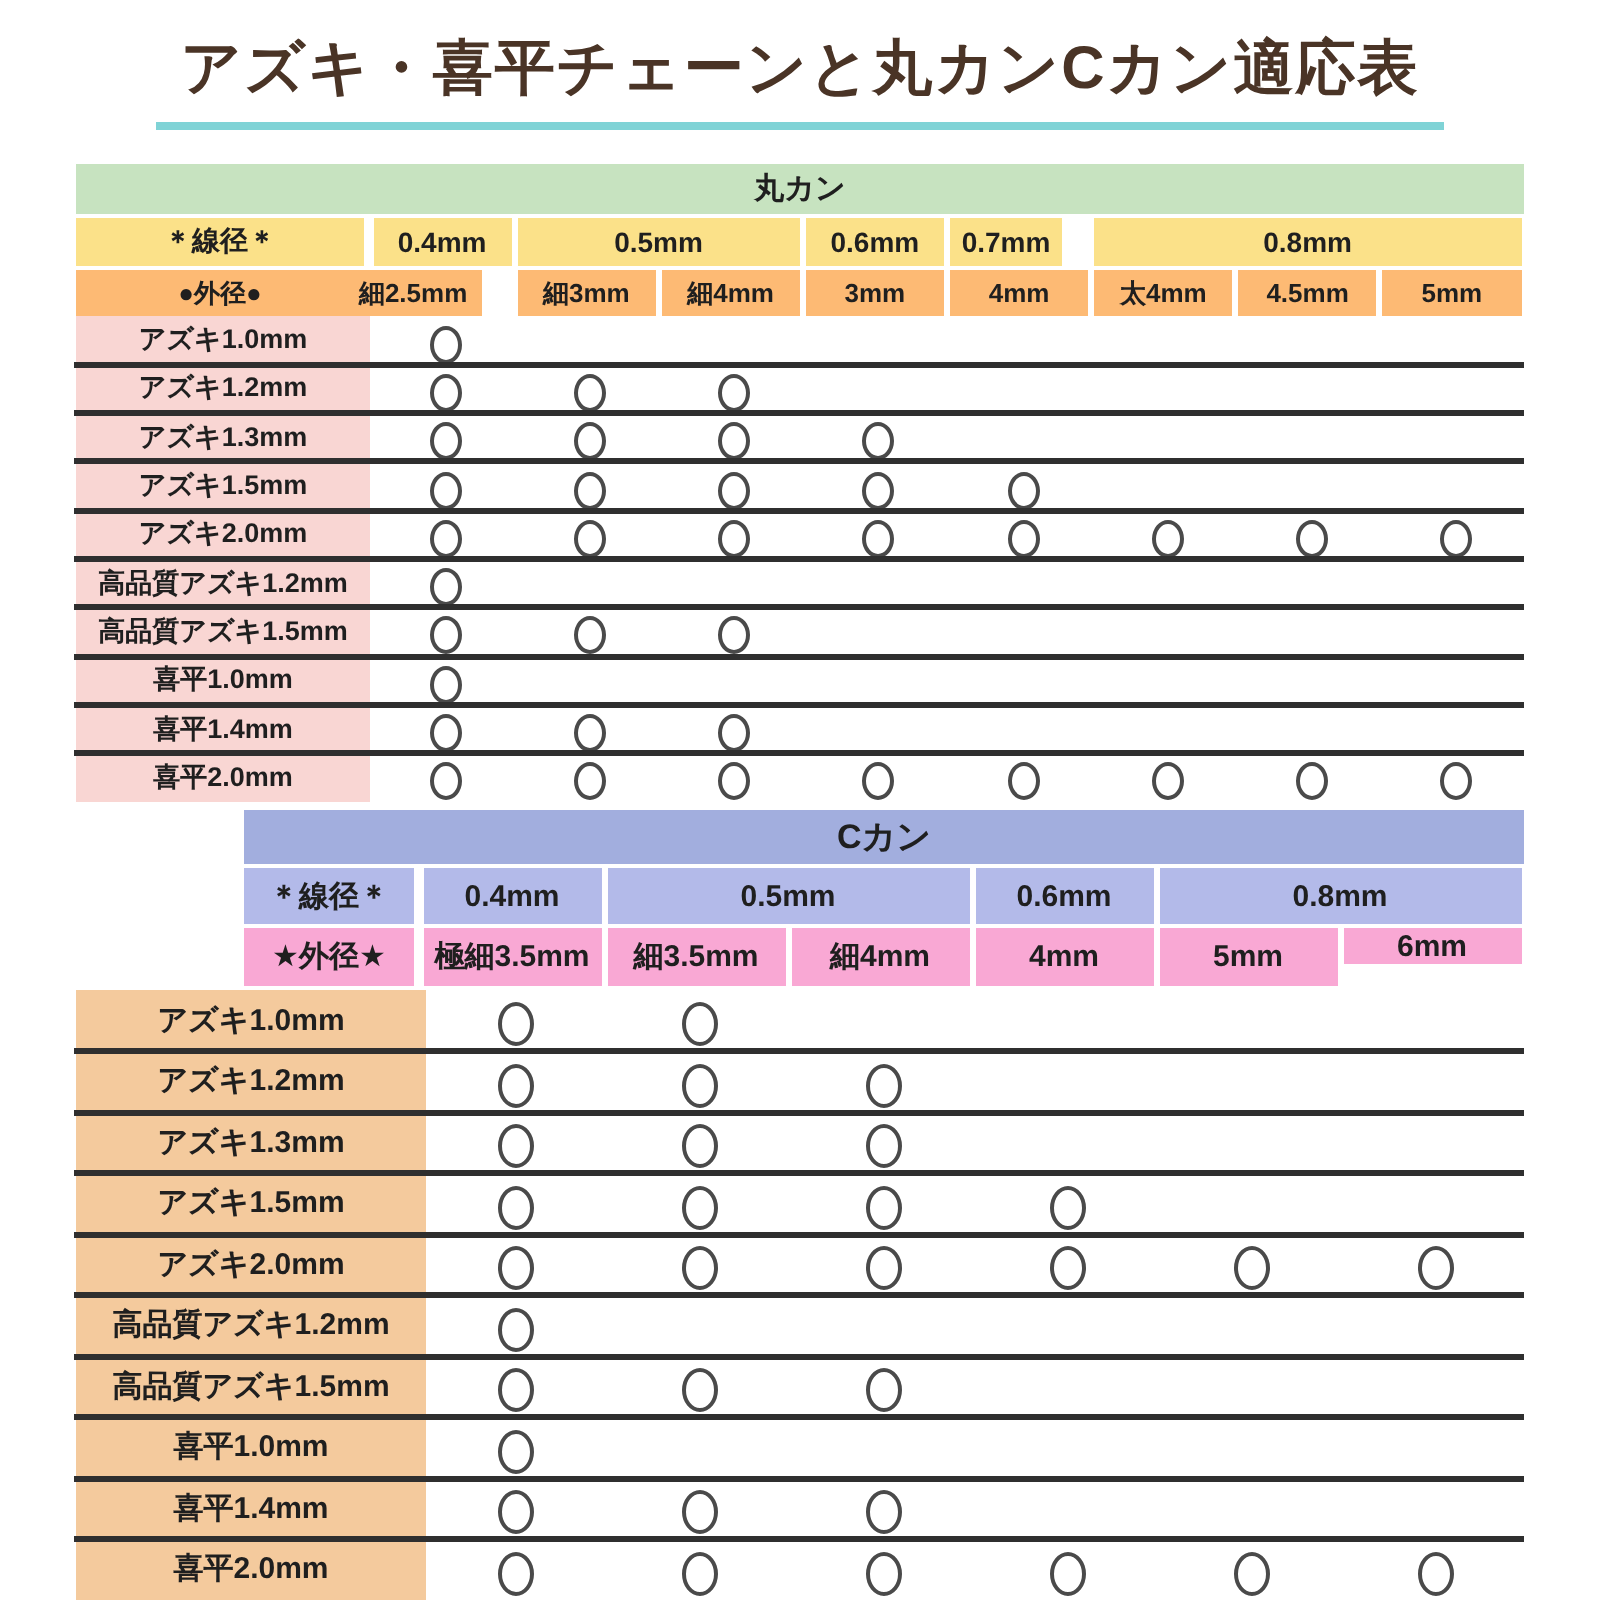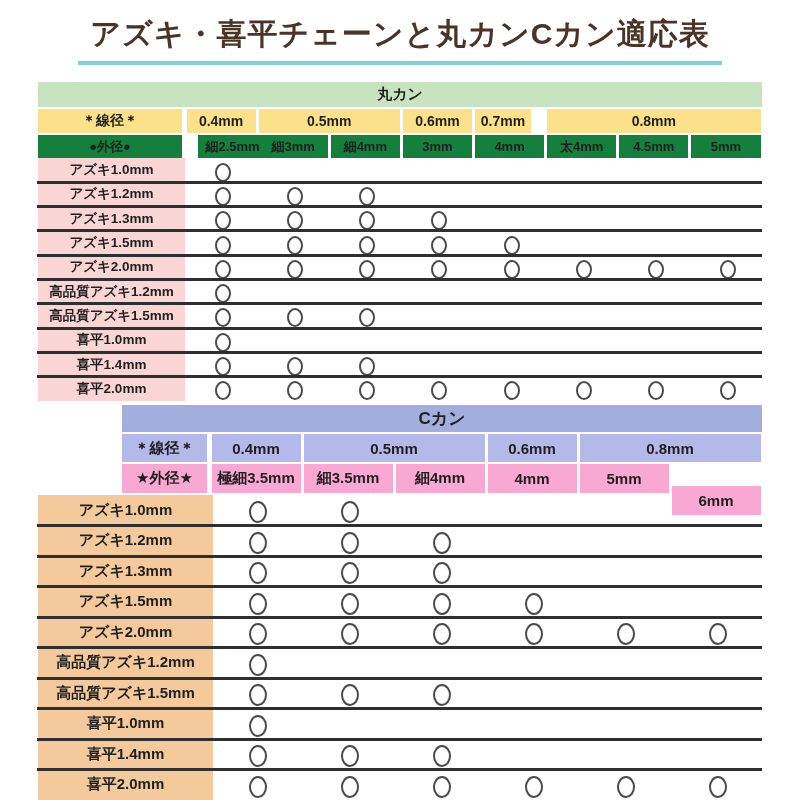--- a/index.html
+++ b/index.html
@@ -9,21 +9,21 @@
     font-weight:bold;color:#1f1f1f;
   }
   .title-wrap{position:absolute;top:14px;left:0;right:0;text-align:center;}
   .title-text{
     display:inline-block;font-size:30px;letter-spacing:1px;color:#4a3426;
     padding:0 12px 6px 12px;border-bottom:4px solid #7fd3d6;white-space:nowrap;
   }
   .band,.cell{position:absolute;display:flex;align-items:center;justify-content:center;white-space:nowrap;box-sizing:border-box;}
   .t1-header{background:#c7e3c0;font-size:15px;}
   .t1-wire{background:#fbe189;font-size:14px;}
-  .t1-outer{background:#15803d;font-size:13px;}
+  .t1-outer{background:#fdba74;font-size:13px;}
   .t2-header{background:#a2aede;font-size:17px;}
   .t2-wire{background:#b3bae9;font-size:15px;}
   .t2-outer{background:#f9a8d4;font-size:15px;}
   .label-col{position:absolute;}
   .t1-labelbg{background:#f9d6d3;}
   .t2-labelbg{background:#f4ca9d;}
   .row-label{position:absolute;display:flex;align-items:center;justify-content:center;white-space:nowrap;}
   .t1-rowlabel{font-size:13.5px;}
   .t2-rowlabel{font-size:15px;}
   .divider{position:absolute;background:#2f2f2f;height:3px;}
@@ -39,21 +39,21 @@
   <div id="tables">
       <div style="position: absolute; left: 0px; top: 0px;">
         <div class="band t1-header" style="left: 38px; top: 82px; width: 724px; height: 25px;">丸カン</div>
         <div class="cell t1-wire" style="left: 38px; top: 109px; width: 144px; height: 24px;">＊線径＊</div>
         <div class="cell t1-wire" style="left: 186.5px; top: 109px; width: 69.125px; height: 24px;">0.4mm</div>
         <div class="cell t1-wire" style="left: 258.625px; top: 109px; width: 141.25px; height: 24px;">0.5mm</div>
         <div class="cell t1-wire" style="left: 402.875px; top: 109px; width: 69.125px; height: 24px;">0.6mm</div>
         <div class="cell t1-wire" style="left: 475px; top: 109px; width: 56px; height: 24px;">0.7mm</div>
         <div class="cell t1-wire" style="left: 547.125px; top: 109px; width: 213.375px; height: 24px;">0.8mm</div>
         <div class="cell t1-outer" style="left: 38px; top: 135px; width: 144px; height: 23px;">●外径●</div>
-        <div class="cell t1-outer" style="left: 198px; top: 135px; width: 69.125px; height: 23px;">細2.5mm</div>
+        <div class="cell t1-outer" style="left: 172px; top: 135px; width: 69.125px; height: 23px;">細2.5mm</div>
         <div class="cell t1-outer" style="left: 258.625px; top: 135px; width: 69.125px; height: 23px;">細3mm</div>
         <div class="cell t1-outer" style="left: 330.75px; top: 135px; width: 69.125px; height: 23px;">細4mm</div>
         <div class="cell t1-outer" style="left: 402.875px; top: 135px; width: 69.125px; height: 23px;">3mm</div>
         <div class="cell t1-outer" style="left: 475px; top: 135px; width: 69.125px; height: 23px;">4mm</div>
         <div class="cell t1-outer" style="left: 547.125px; top: 135px; width: 69.125px; height: 23px;">太4mm</div>
         <div class="cell t1-outer" style="left: 619.25px; top: 135px; width: 69.125px; height: 23px;">4.5mm</div>
         <div class="cell t1-outer" style="left: 691.375px; top: 135px; width: 69.125px; height: 23px;">5mm</div>
         <div class="label-col t1-labelbg" style="left: 38px; top: 158px; width: 147px; height: 243px;"></div>
         <div class="row-label t1-rowlabel" style="left: 38px; top: 158px; width: 147px; height: 24.3px;">アズキ1.0mm</div>
         <div class="circle" style="left: 215.062px; top: 162.65px; width: 12px; height: 15px;"></div>
@@ -118,21 +118,21 @@
         <div class="cell t2-wire" style="left: 211.5px; top: 434px; width: 89px; height: 28px;">0.4mm</div>
         <div class="cell t2-wire" style="left: 303.5px; top: 434px; width: 181px; height: 28px;">0.5mm</div>
         <div class="cell t2-wire" style="left: 487.5px; top: 434px; width: 89px; height: 28px;">0.6mm</div>
         <div class="cell t2-wire" style="left: 579.5px; top: 434px; width: 181px; height: 28px;">0.8mm</div>
         <div class="cell t2-outer" style="left: 122px; top: 464px; width: 85px; height: 29px;">★外径★</div>
         <div class="cell t2-outer" style="left: 211.5px; top: 464px; width: 89px; height: 29px;">極細3.5mm</div>
         <div class="cell t2-outer" style="left: 303.5px; top: 464px; width: 89px; height: 29px;">細3.5mm</div>
         <div class="cell t2-outer" style="left: 395.5px; top: 464px; width: 89px; height: 29px;">細4mm</div>
         <div class="cell t2-outer" style="left: 487.5px; top: 464px; width: 89px; height: 29px;">4mm</div>
         <div class="cell t2-outer" style="left: 579.5px; top: 464px; width: 89px; height: 29px;">5mm</div>
-        <div class="cell t2-outer" style="left: 671.5px; top: 486px; width: 89px; height: 29px;">6mm</div>
+        <div class="cell t2-outer" style="left: 671.5px; top: 464px; width: 89px; height: 18px;">6mm</div>
         <div class="label-col t2-labelbg" style="left: 38px; top: 495px; width: 175px; height: 305px;"></div>
         <div class="row-label t2-rowlabel" style="left: 38px; top: 495px; width: 175px; height: 30.5px;">アズキ1.0mm</div>
         <div class="circle" style="left: 249px; top: 501.25px; width: 14px; height: 18px;"></div>
         <div class="circle" style="left: 341px; top: 501.25px; width: 14px; height: 18px;"></div>
         <div class="row-label t2-rowlabel" style="left: 38px; top: 525.5px; width: 175px; height: 30.5px;">アズキ1.2mm</div>
         <div class="circle" style="left: 249px; top: 531.75px; width: 14px; height: 18px;"></div>
         <div class="circle" style="left: 341px; top: 531.75px; width: 14px; height: 18px;"></div>
         <div class="circle" style="left: 433px; top: 531.75px; width: 14px; height: 18px;"></div>
         <div class="divider" style="left: 37px; top: 524px; width: 725px;"></div>
         <div class="row-label t2-rowlabel" style="left: 38px; top: 556px; width: 175px; height: 30.5px;">アズキ1.3mm</div>

